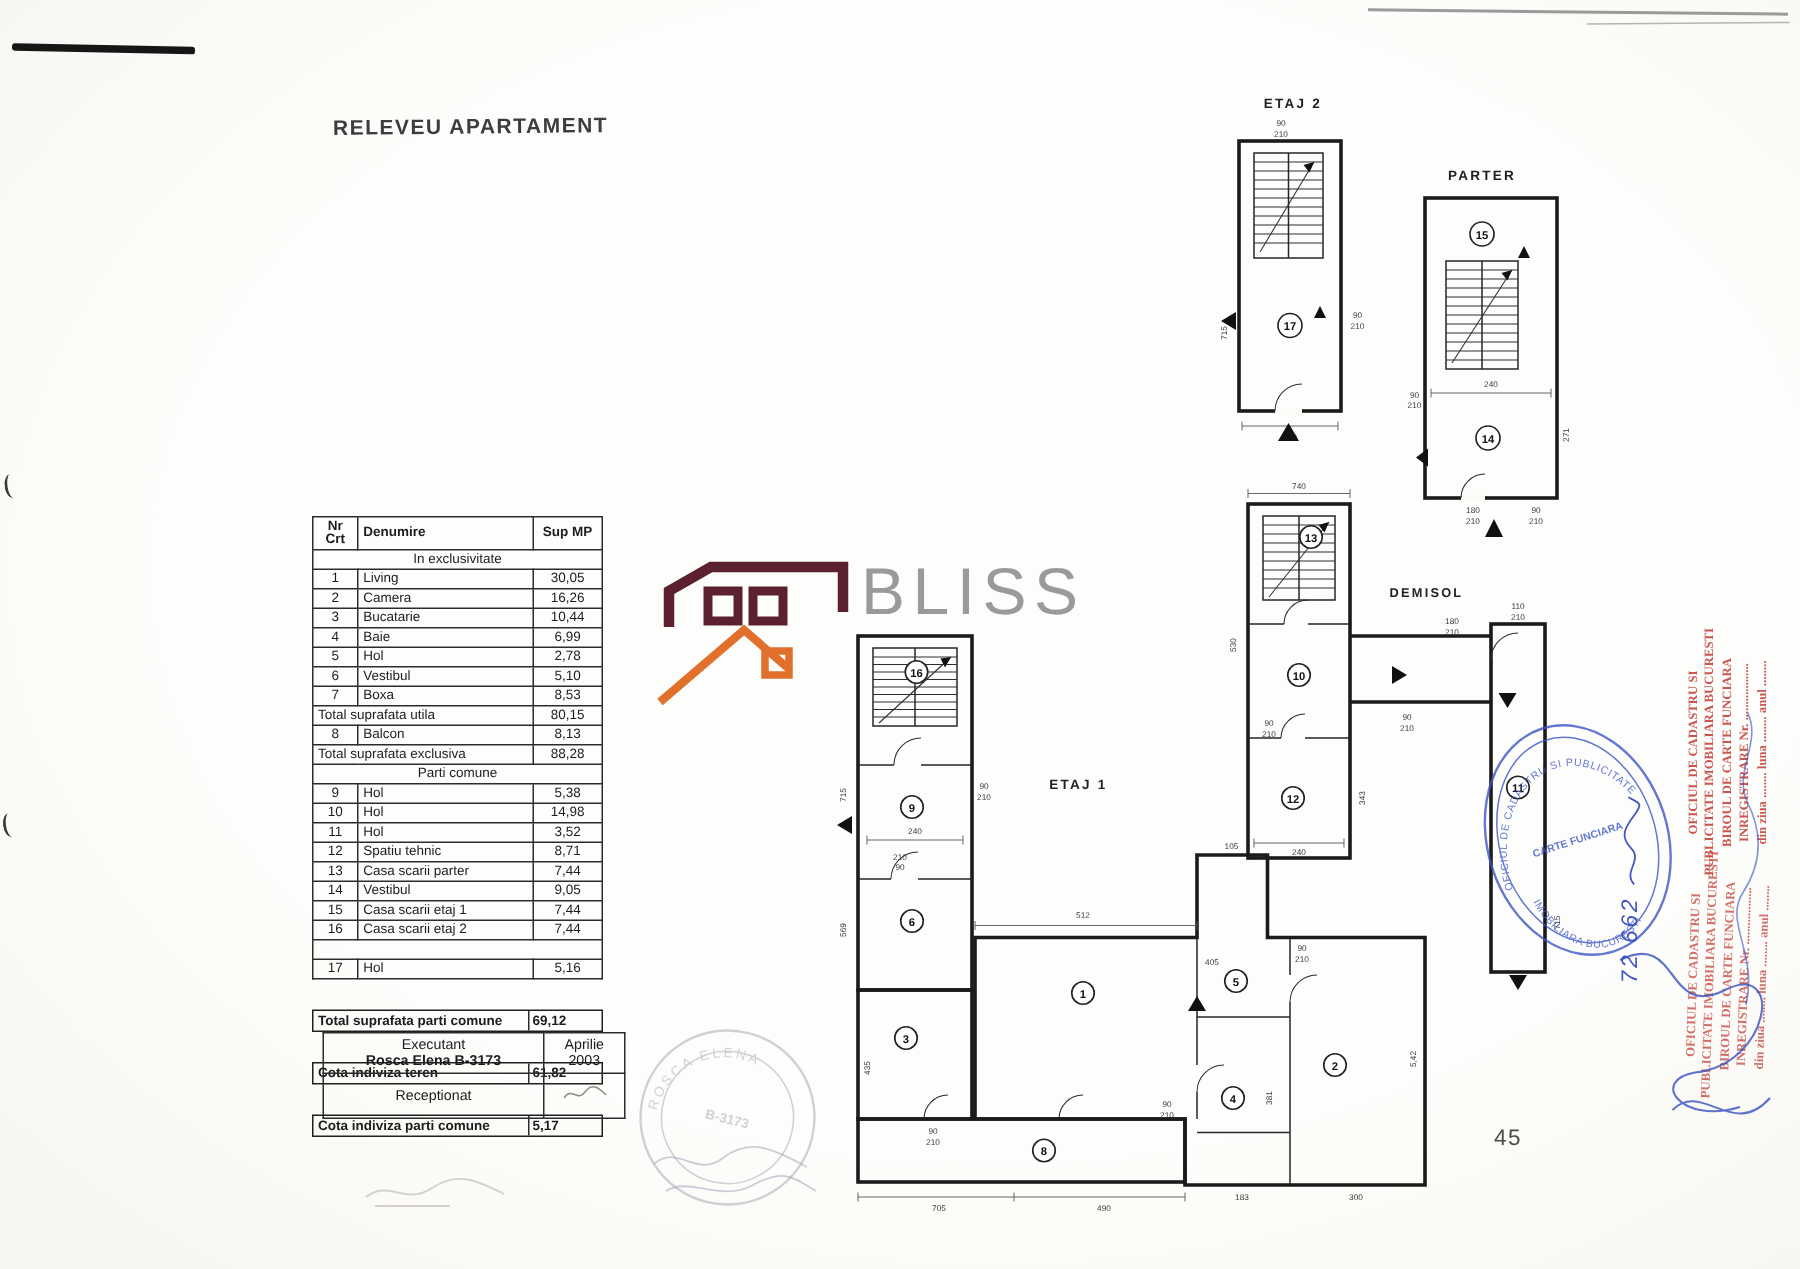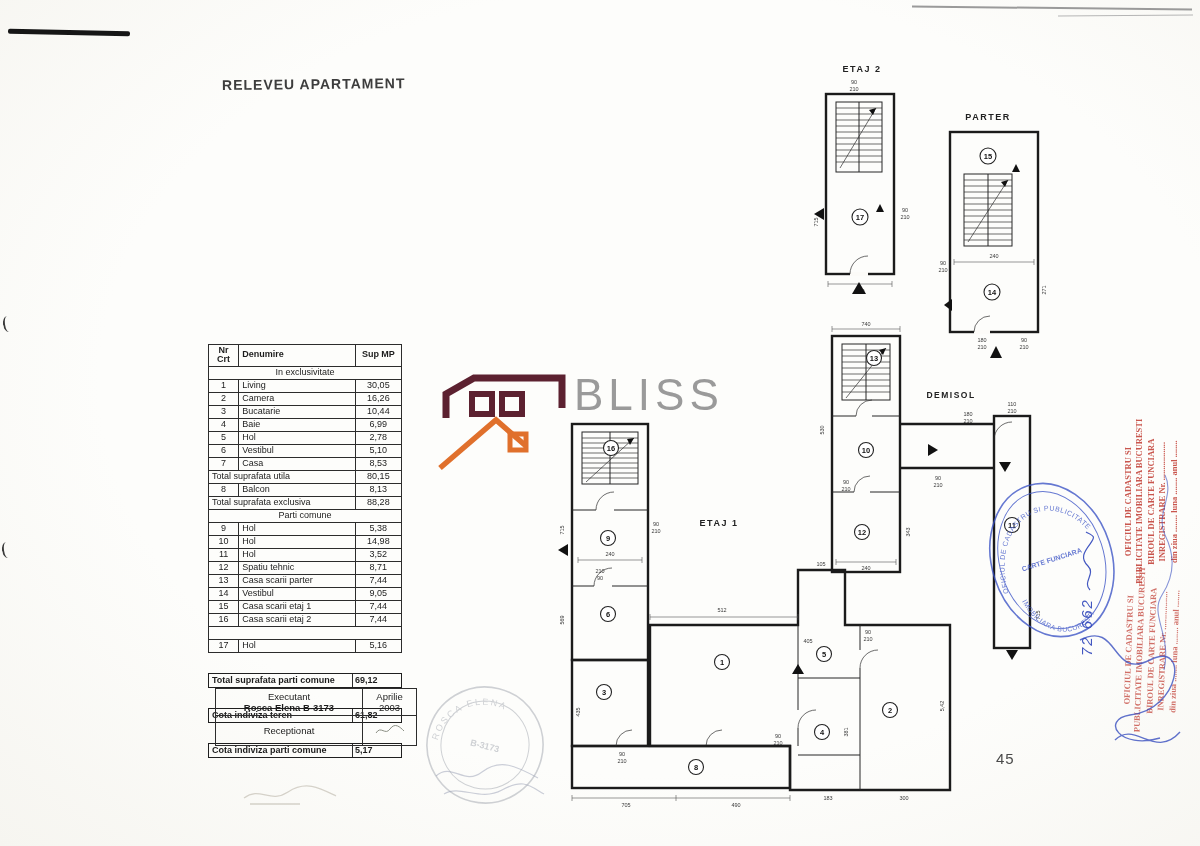--- a/index.html
+++ b/index.html
@@ -114,21 +114,21 @@
             <td>Hol</td>
             <td class="num">2,78</td>
           </tr>
           <tr>
             <td class="num">6</td>
             <td>Vestibul</td>
             <td class="num">5,10</td>
           </tr>
           <tr>
             <td class="num">7</td>
-            <td>Casa</td>
+            <td>Boxa</td>
             <td class="num">8,53</td>
           </tr>
           <tr>
             <td class="tot" colspan="2">Total suprafata utila</td>
             <td class="num tot">80,15</td>
           </tr>
           <tr>
             <td class="num">8</td>
             <td>Balcon</td>
             <td class="num">8,13</td>

